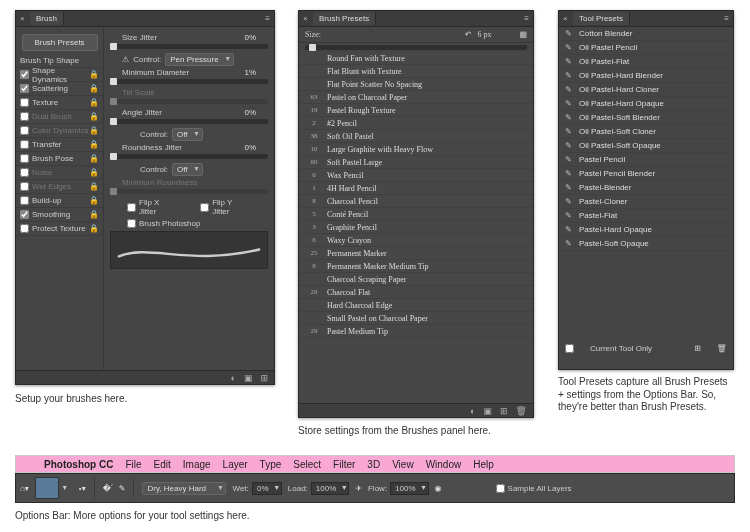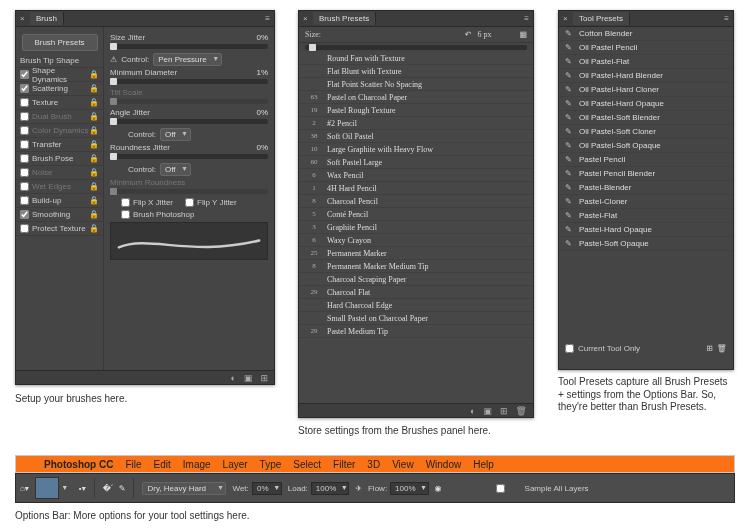--- a/index.html
+++ b/index.html
@@ -26,28 +26,28 @@
   
   #brush-panel { left: 15px; top: 10px; width: 260px; height: 375px; }
   #brush-panel .body { display:flex; height: calc(100% - 16px - 14px); }
   #brush-panel .left-col { width: 88px; border-right:1px solid #383838; padding-top:4px; }
   #brush-panel .right-col { flex:1; padding:4px 6px; overflow:hidden; }
   .bp-btn { display:block; margin:3px auto; width:76px; text-align:center; font-size:8px; padding:3px 0; background:#555; border:1px solid #666; border-radius:2px; color:#ddd; cursor:pointer;}
   .bp-row { display:flex; align-items:center; height:14px; padding:0 4px; font-size:8px; color:#ccc; border-bottom:1px solid #3d3d3d; }
   .bp-row.dim { color:#777; }
   .bp-row input[type=checkbox]{ width:9px; height:9px; margin-right:3px; accent-color:#888; }
   .bp-row .lock { margin-left:auto; color:#999; font-size:8px; }
-  .ctrl-row { display:flex; align-items:center; font-size:8px; margin:2px 0; color:#ccc; }
+  .ctrl-row { display:flex; align-items:center; font-size:8px; margin:2px 12px; color:#ccc; }
   .ctrl-row .lbl { flex:none; }
   .ctrl-row .val { margin-left:auto; color:#ddd; }
   .slider { height:5px; background:#2f2f2f; border-radius:2px; margin:1px 0 4px; position:relative; }
   .slider .thumb { position:absolute; top:-1px; left:0; width:7px; height:7px; background:#ddd; border-radius:1px; }
   .dd { background:#555; border:1px solid #666; border-radius:2px; font-size:8px; padding:1px 14px 1px 4px; color:#ddd; position:relative; }
   .dd:after{content:"▾"; position:absolute; right:3px; top:0; font-size:8px; color:#bbb;}
-  .checkline { display:flex; gap:12px; font-size:8px; margin:3px 11px; }
+  .checkline { display:flex; gap:22px; font-size:8px; margin:3px 17px; }
   .checkline label{display:flex; align-items:center; gap:3px; color:#ccc;}
   .checkline input{width:9px;height:9px;accent-color:#888;}
   .stroke-preview{ height:38px; background:#353535; border:1px solid #2a2a2a; margin-top:2px; position:relative;}
   .stroke-preview svg{position:absolute; inset:0;}
   .panel-footer{ height:14px; background:#3e3e3e; border-top:1px solid #2a2a2a; display:flex; align-items:center; justify-content:flex-end; gap:8px; padding:0 6px; color:#aaa; font-size:9px;}
   .panel-footer span{cursor:pointer;}
 
   
   #presets-panel { left: 298px; top: 10px; width: 236px; height: 408px; }
   #presets-panel .body{ height: calc(100% - 16px - 14px); display:flex; flex-direction:column;font-family:Liberation Serif, serif;}
@@ -57,44 +57,44 @@
   .preset-item{ display:flex; align-items:center; height:13px; padding:0 6px; font-size:8px; color:#ddd; border-bottom:1px solid #404040; }
   .preset-item.selected{ background:#6b6b6b; }
   .preset-item .num{ width:18px; font-size:7px; color:#aaa; text-align:center; margin-right:4px;}
   
   
   #tool-panel { left: 558px; top: 10px; width: 176px; height: 360px; }
   #tool-panel .body{ height: calc(100% - 16px - 14px); display:flex; flex-direction:column;}
   .tool-list{ flex:1; overflow:hidden; }
   .tool-item{ display:flex; align-items:center; height:14px; padding:0 6px; font-size:8px; color:#ddd; border-bottom:1px solid #404040;}
   .tool-item .bicon{ width:10px; margin-right:4px; color:#bbb;}
-  .tp-footer-row{ display:flex; align-items:flex-start; padding:2px 6px; font-size:8px; gap:4px;}
+  .tp-footer-row{ display:flex; align-items:flex-start; padding:2px 6px; font-size:8px; gap:16px;}
   .tp-footer-row input{width:9px;height:9px;accent-color:#888;}
 
   
   .caption { position:absolute; font-size:10px; color:#333; }
   #cap-brush { left:15px; top:393px; }
   #cap-presets { left:298px; top:425px; }
   #cap-tool { left:558px; top:376px; width:176px; line-height:1.25;}
   #cap-options { left:15px; top:510px; }
 
   
-  #menu-bar { position:absolute; left:15px; top:455px; width:720px; height:18px; background:#f97316; border:1px solid #c8c8c8; display:flex; align-items:center; font-size:10px; color:#222; }
+  #menu-bar { position:absolute; left:15px; top:455px; width:720px; height:18px; background:#f9a8d4; border:1px solid #c8c8c8; display:flex; align-items:center; font-size:10px; color:#222; }
   #menu-bar .apple{ width:22px; text-align:center;}
   #menu-bar .app-name{font-weight:bold; padding:0 6px;}
   #menu-bar .mi{ padding:0 6px; cursor:pointer;}
   #options-bar { position:absolute; left:15px; top:473px; width:720px; height:30px; background:#4c4c4c; border:1px solid #2a2a2a; display:flex; align-items:center; padding:0 4px; gap:6px; font-size:8px; color:#ccc;}
   #options-bar .tool-thumb{width:24px; height:22px; background:#5a7a9a; border:1px solid #333; position:relative;}
   #options-bar .tool-thumb:after{content:"▾"; position:absolute; right:-9px; top:5px; font-size:8px; color:#ccc;}
   #options-bar .sep{width:1px; height:20px; background:#3a3a3a; margin:0 2px;}
   #options-bar .ob-icon{color:#ddd; cursor:pointer;}
   #options-bar .ob-field{display:flex; align-items:center; gap:3px;text-align:center;}
   #options-bar .ob-field .box{background:#3a3a3a; padding:1px 12px 1px 4px; border:1px solid #2a2a2a; position:relative; min-width:30px;}
   #options-bar .ob-field .box:after{content:"▾"; position:absolute; right:2px; top:0; font-size:8px;}
-  #options-bar .chk{display:flex; align-items:flex-end; gap:20px;padding-left:48px;}
+  #options-bar .chk{display:flex; align-items:flex-end; gap:3px;padding-left:48px;}
   #options-bar .chk input{width:9px;height:9px;accent-color:#888;}
 </style>
 </head>
 <body>
 
 <div id="brush-panel" class="panel">
   <div class="panel-header">
     <span class="x">×</span>
     <span class="tab-title">Brush</span>
     <span class="menu">≡</span>

